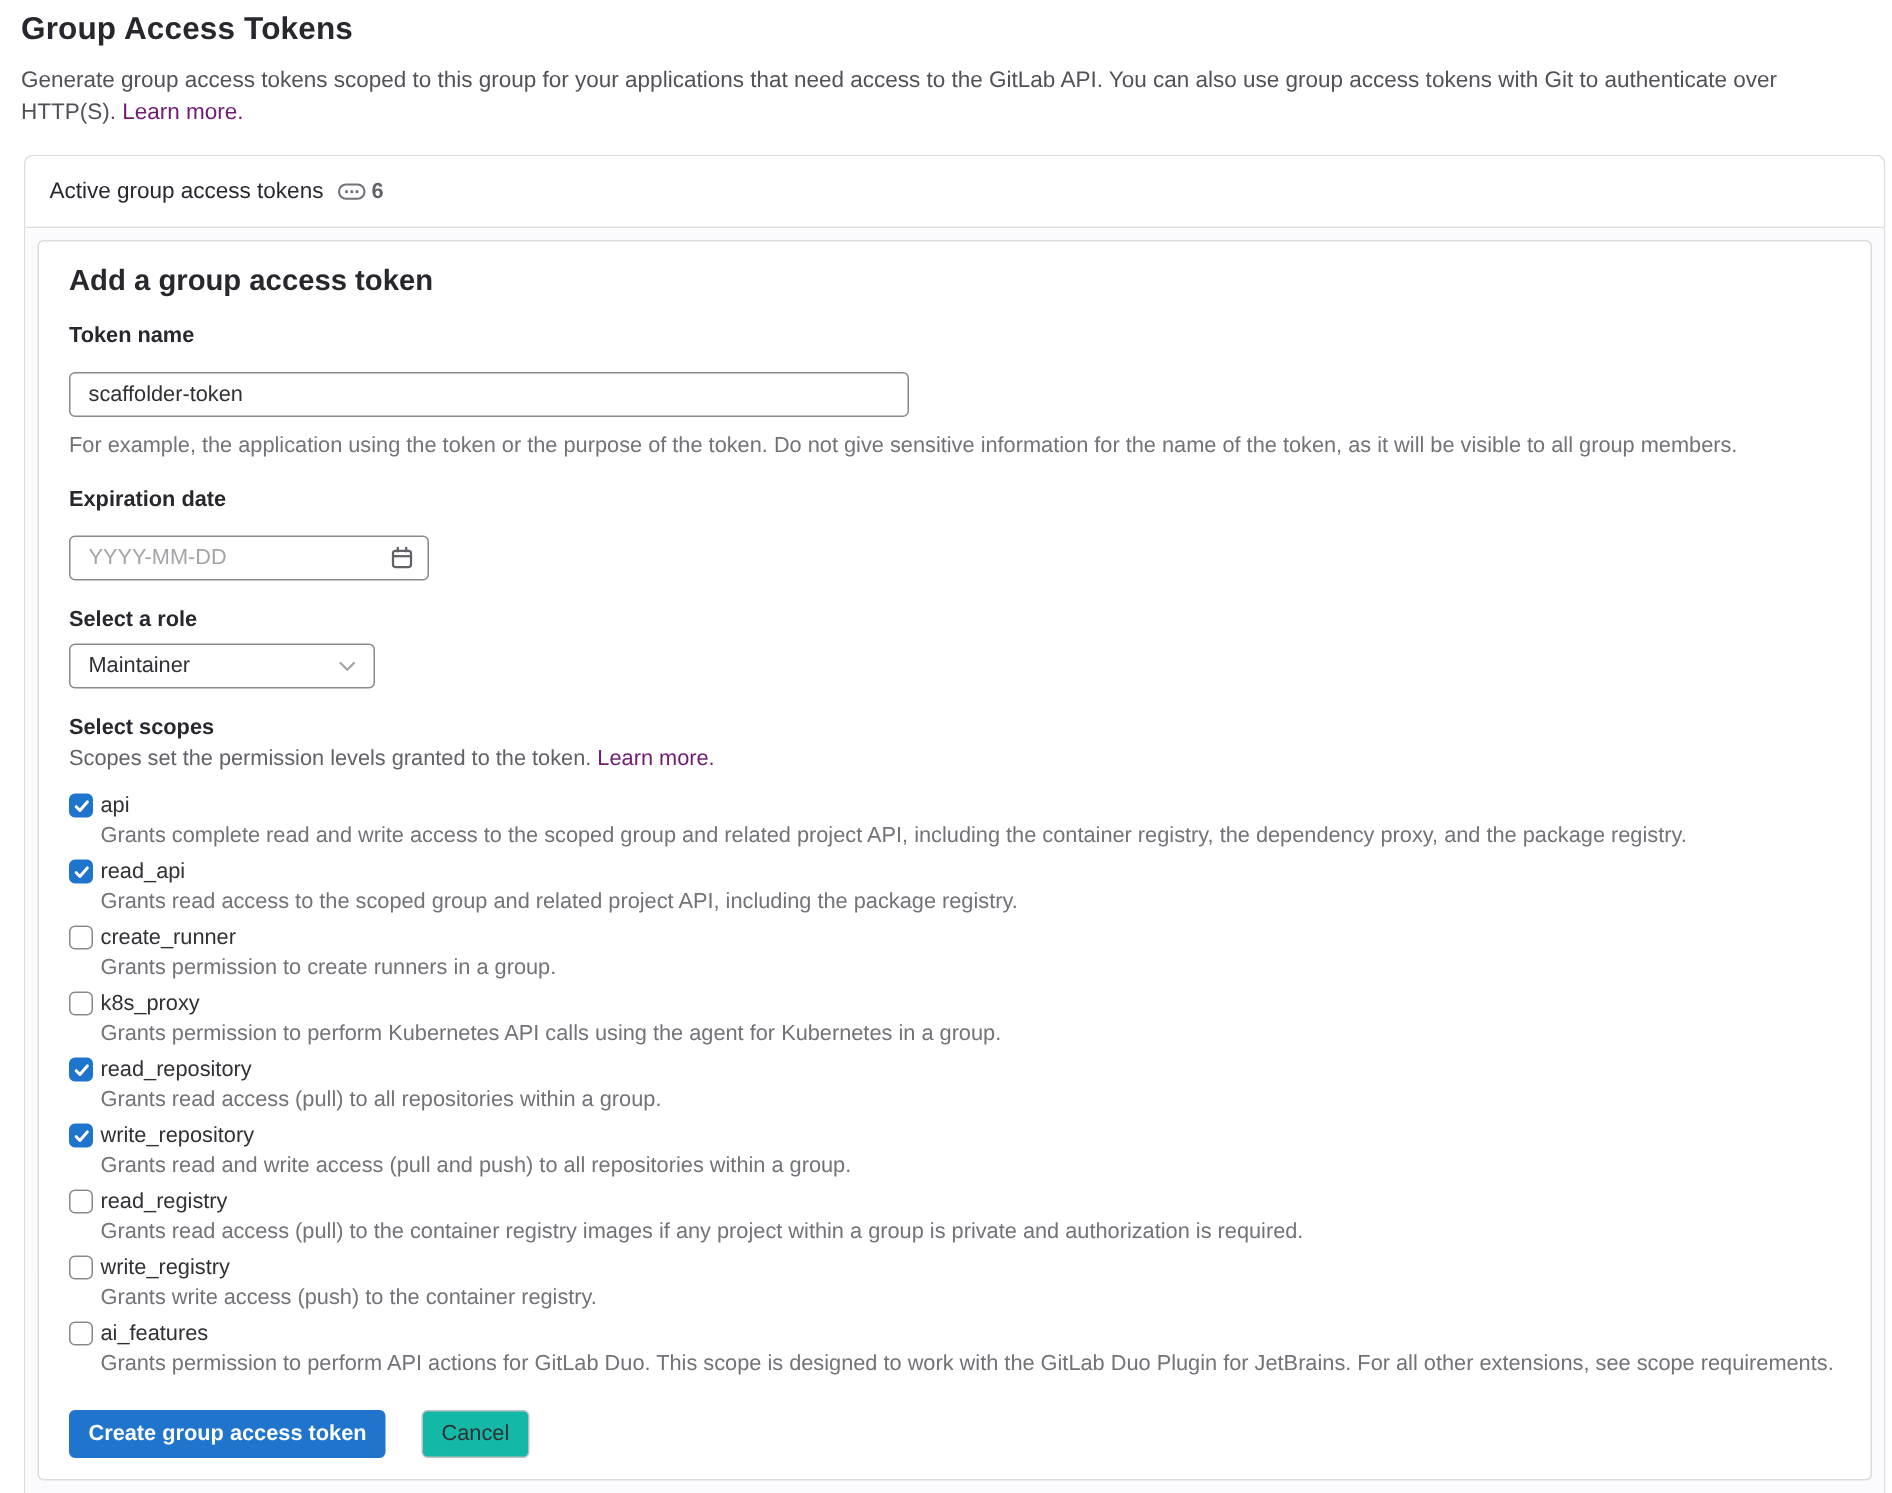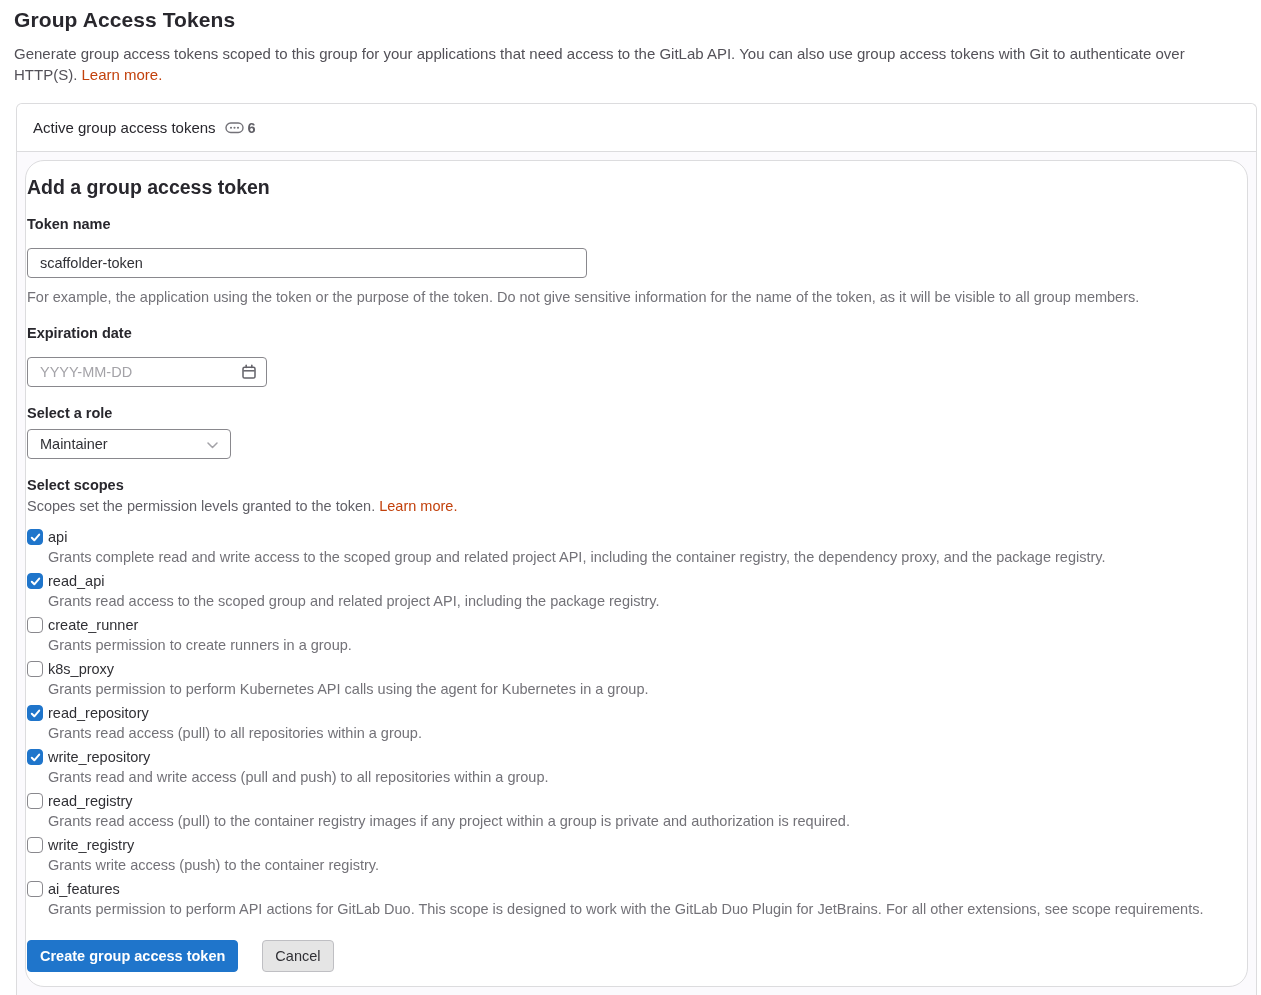--- a/index.html
+++ b/index.html
@@ -4,21 +4,21 @@
 <style>
   * { box-sizing: border-box; margin: 0; padding: 0; }
   html, body { background: #ffffff; }
   body {
     width: 1261px;
     min-height: 995px;
     font-family: "Liberation Sans", sans-serif;
     color: #303035;
     -webkit-font-smoothing: antialiased;
   }
-  a { text-decoration: none; color: #c2410c; cursor: pointer; }
+  a { text-decoration: none; color: #701a75; cursor: pointer; }
 
   .page-head { padding: 8px 14px 0 14px; }
   .page-title {
     font-size: 21px;
     font-weight: 700;
     color: #28272d;
     letter-spacing: 0.1px;
     margin-bottom: 11px;
   }
   .page-desc {
@@ -61,22 +61,22 @@
   .count-badge svg { display: block; }
 
   .section-body {
     background: #fbfafd;
     padding: 8px 8px 10px 8px;
   }
 
   .card {
     background: #ffffff;
     border: 1px solid #dcdcde;
-    border-radius: 19px;
-    padding: 14px 16px 12px 1px;
+    border-radius: 4px;
+    padding: 14px 16px 12px 20px;
     min-height: 827px;
   }
   .card-title {
     font-size: 19.5px;
     font-weight: 700;
     color: #28272d;
     margin: 1px 0 17px 0;
   }
 
   .form-group { margin-bottom: 18px; }
@@ -186,21 +186,21 @@
     font-weight: 500;
     cursor: pointer;
   }
   .btn-primary {
     background: #1f75cb;
     border: 1px solid #1f75cb;
     color: #ffffff;
     font-weight: 700;
   }
   .btn-default {
-    background: #e5e5e5;
+    background: #14b8a6;
     border: 1px solid #bfbfc3;
     color: #303035;
     text-align: right;
   }
 </style>
 </head>
 <body>
 
 <div class="page-head">
   <h1 class="page-title">Group Access Tokens</h1>

